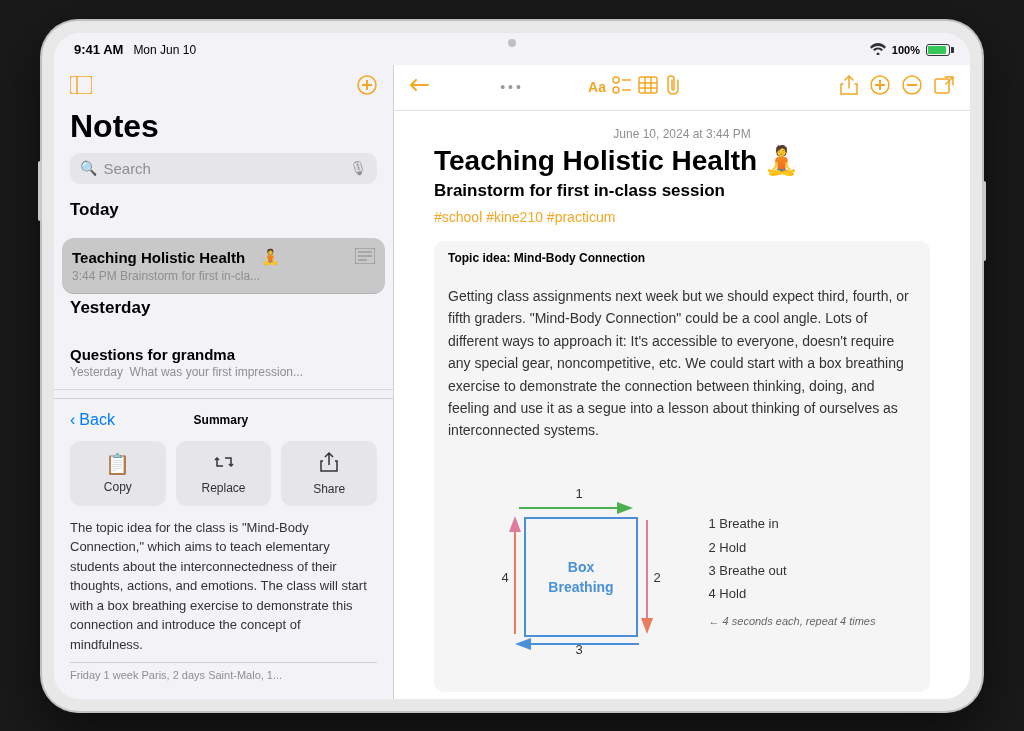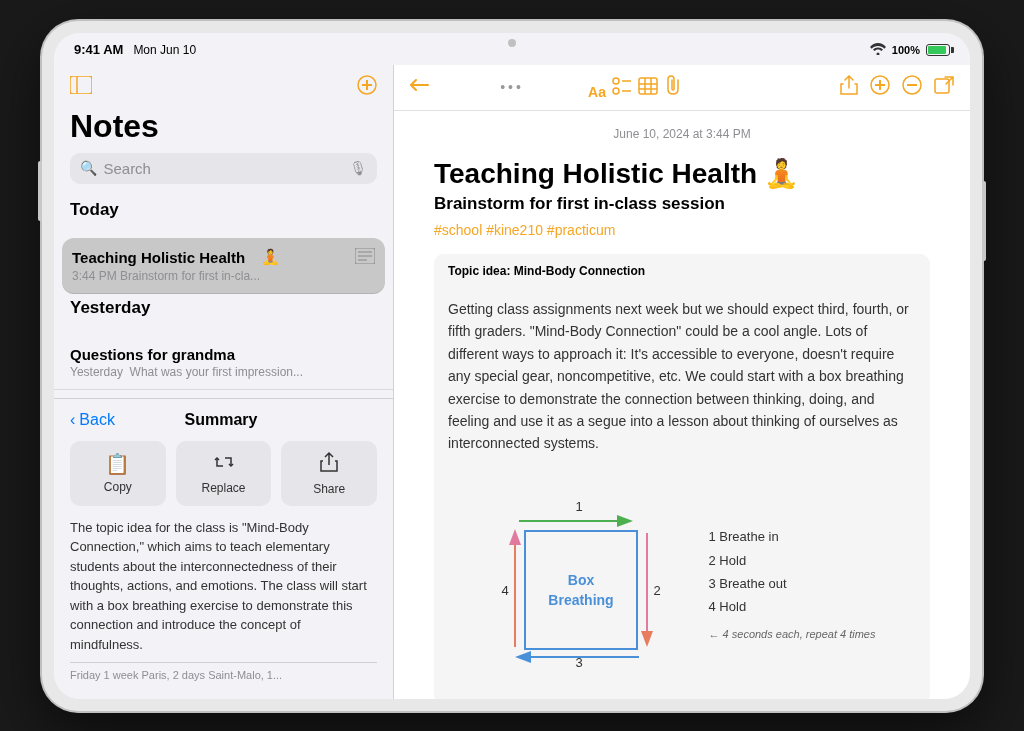--- a/index.html
+++ b/index.html
@@ -218,21 +218,21 @@
       margin-bottom: 12px;
     }
     .back-btn {
       color: #007aff;
       font-size: 16px;
       display: flex;
       align-items: center;
       gap: 4px;
     }
     .summary-label {
-      font-size: 16px;
+      font-size: 12px;
       font-weight: 600;
       color: #000;
     }
 
     .action-buttons {
       display: flex;
       gap: 10px;
       margin-bottom: 12px;
     }
     .action-btn {
@@ -284,42 +284,42 @@
       background: #fff;
       border-bottom: 0.5px solid #e0e0e5;
       display: flex;
       align-items: center;
       justify-content: space-between;
       padding: 8px 16px;
       height: 46px;
     }
 
     .toolbar-left { display: flex; align-items: center; gap: 8px; }
-    .toolbar-center { display: flex; align-items: flex-end; gap: 6px; }
+    .toolbar-center { display: flex; align-items: center; gap: 6px; }
     .toolbar-right { display: flex; align-items: center; gap: 12px; }
 
     .toolbar-icon {
       color: #f5a623;
       font-size: 18px;
       cursor: pointer;
     }
     .toolbar-icon.small { font-size: 15px; }
     .toolbar-dots { color: #999; font-size: 18px; letter-spacing: 2px; }
 
     .detail-content {
       flex: 1;
       overflow-y: auto;
       padding: 16px 40px;
     }
 
     .note-date {
       text-align: center;
       font-size: 12px;
       color: #8e8e93;
-      margin-bottom: 16px;
+      margin-bottom: 3px;
     }
 
     .note-main-title {
       font-size: 28px;
       font-weight: 700;
       color: #000;
       line-height: 1.2;
       margin-bottom: 4px;
     }
 

